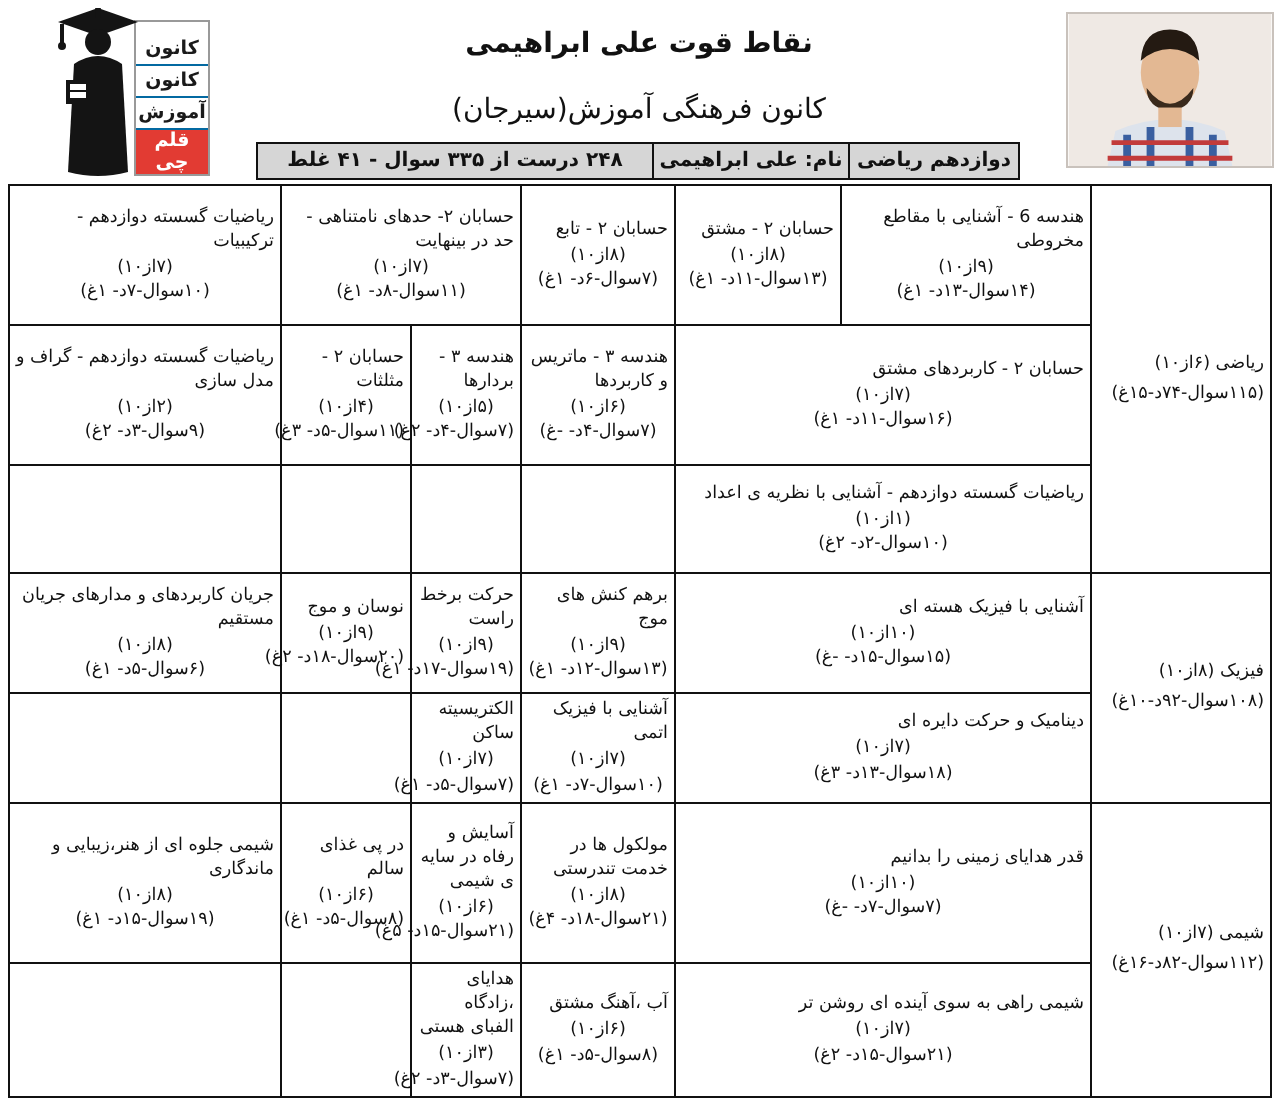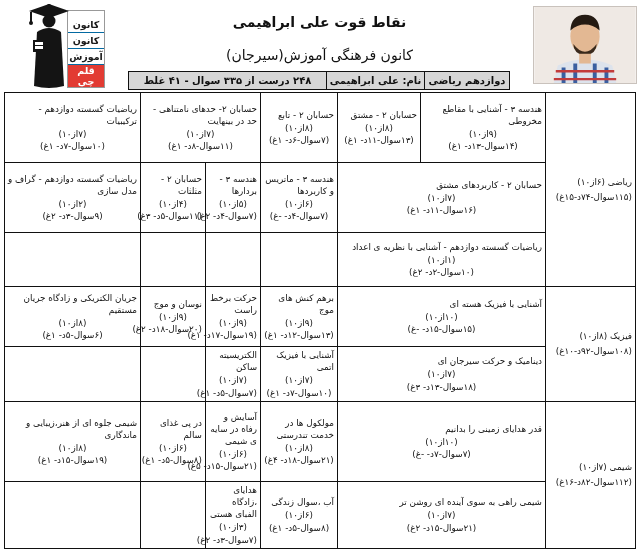--- a/index.html
+++ b/index.html
@@ -97,21 +97,21 @@
       <col style="width:136px">
   </colgroup>
 
   <tbody>
       <tr style="height:70px">
     <td class="cat" rowspan="3">
       <div class="line">ریاضی (۶از۱۰)</div>
       <div class="line">(۱۱۵سوال-۷۴د-۱۵غ)</div>
     </td>
     <td class="hl">
-      <div class="t">هندسه ۳ - آشنایی با مقاطع مخروطی</div>
+      <div class="t">هندسه 6 - آشنایی با مقاطع مخروطی</div>
       <div class="s">(۹از۱۰)</div>
       <div class="d">(۱۴سوال-۱۳د- ۱غ)</div>
     </td>
     <td class="hl">
       <div class="t">حسابان ۲ - مشتق</div>
       <div class="s">(۸از۱۰)</div>
       <div class="d">(۱۳سوال-۱۱د- ۱غ)</div>
     </td>
     <td>
       <div class="t">حسابان ۲ - تابع</div>
@@ -189,29 +189,29 @@
       <div class="t">حرکت برخط راست</div>
       <div class="s">(۹از۱۰)</div>
       <div class="d">(۱۹سوال-۱۷د- ۱غ)</div>
     </td>
     <td class="hl">
       <div class="t">نوسان و موج</div>
       <div class="s">(۹از۱۰)</div>
       <div class="d">(۲۰سوال-۱۸د- ۲غ)</div>
     </td>
     <td>
-      <div class="t">جریان الکتریکی و زادگاه جریان مستقیم</div>
+      <div class="t">جریان کاربردهای و مدارهای جریان مستقیم</div>
       <div class="s">(۸از۱۰)</div>
       <div class="d">(۶سوال-۵د- ۱غ)</div>
     </td>
   </tr>
 
   <tr style="height:48px">
     <td colspan="2">
-      <div class="t">دینامیک و حرکت سیرجان ای</div>
+      <div class="t">دینامیک و حرکت دایره ای</div>
       <div class="s">(۷از۱۰)</div>
       <div class="d">(۱۸سوال-۱۳د- ۳غ)</div>
     </td>
     <td>
       <div class="t">آشنایی با فیزیک اتمی</div>
       <div class="s">(۷از۱۰)</div>
       <div class="d">(۱۰سوال-۷د- ۱غ)</div>
     </td>
     <td>
       <div class="t">الکتریسیته ساکن</div>
@@ -254,21 +254,21 @@
     </td>
   </tr>
 
   <tr style="height:66px">
     <td colspan="2">
       <div class="t">شیمی راهی به سوی آینده ای روشن تر</div>
       <div class="s">(۷از۱۰)</div>
       <div class="d">(۲۱سوال-۱۵د- ۲غ)</div>
     </td>
     <td>
-      <div class="t">آب ،سوال زندگی</div>
+      <div class="t">آب ،آهنگ مشتق</div>
       <div class="s">(۶از۱۰)</div>
       <div class="d">(۸سوال-۵د- ۱غ)</div>
     </td>
     <td>
       <div class="t">هدایای ،زادگاه الفبای هستی</div>
       <div class="s">(۳از۱۰)</div>
       <div class="d">(۷سوال-۳د- ۲غ)</div>
     </td>
     <td></td>
     <td></td>

